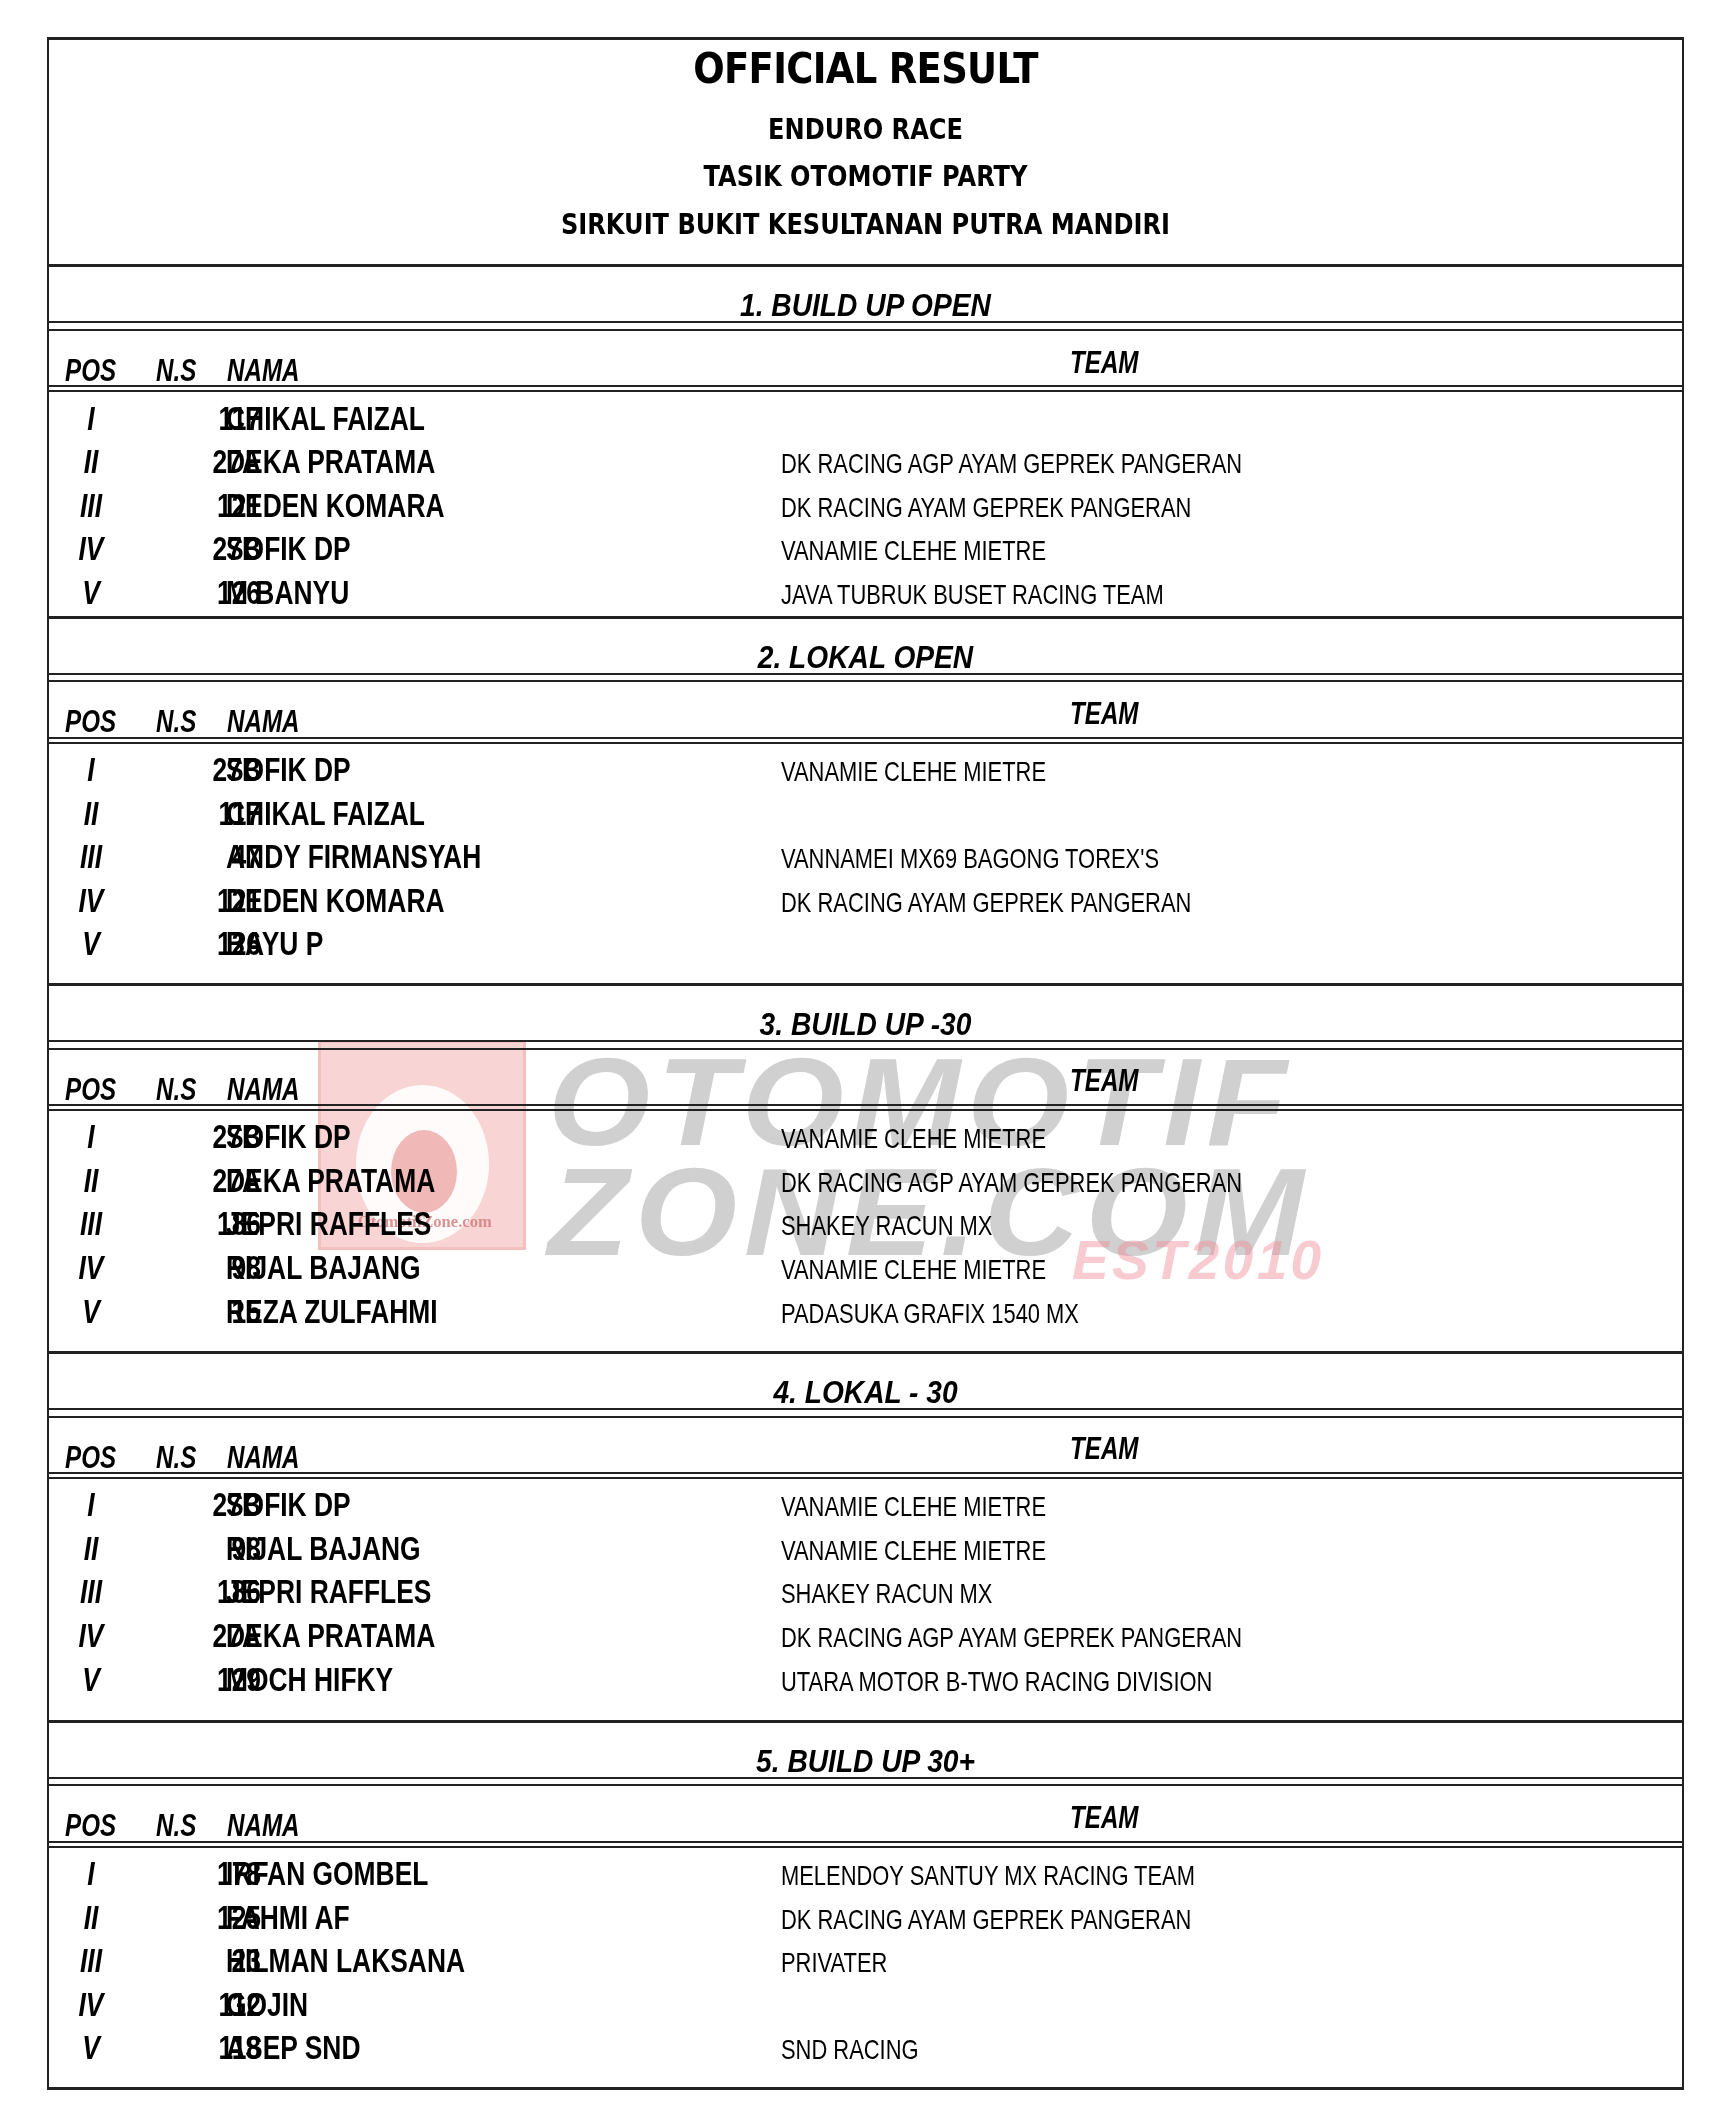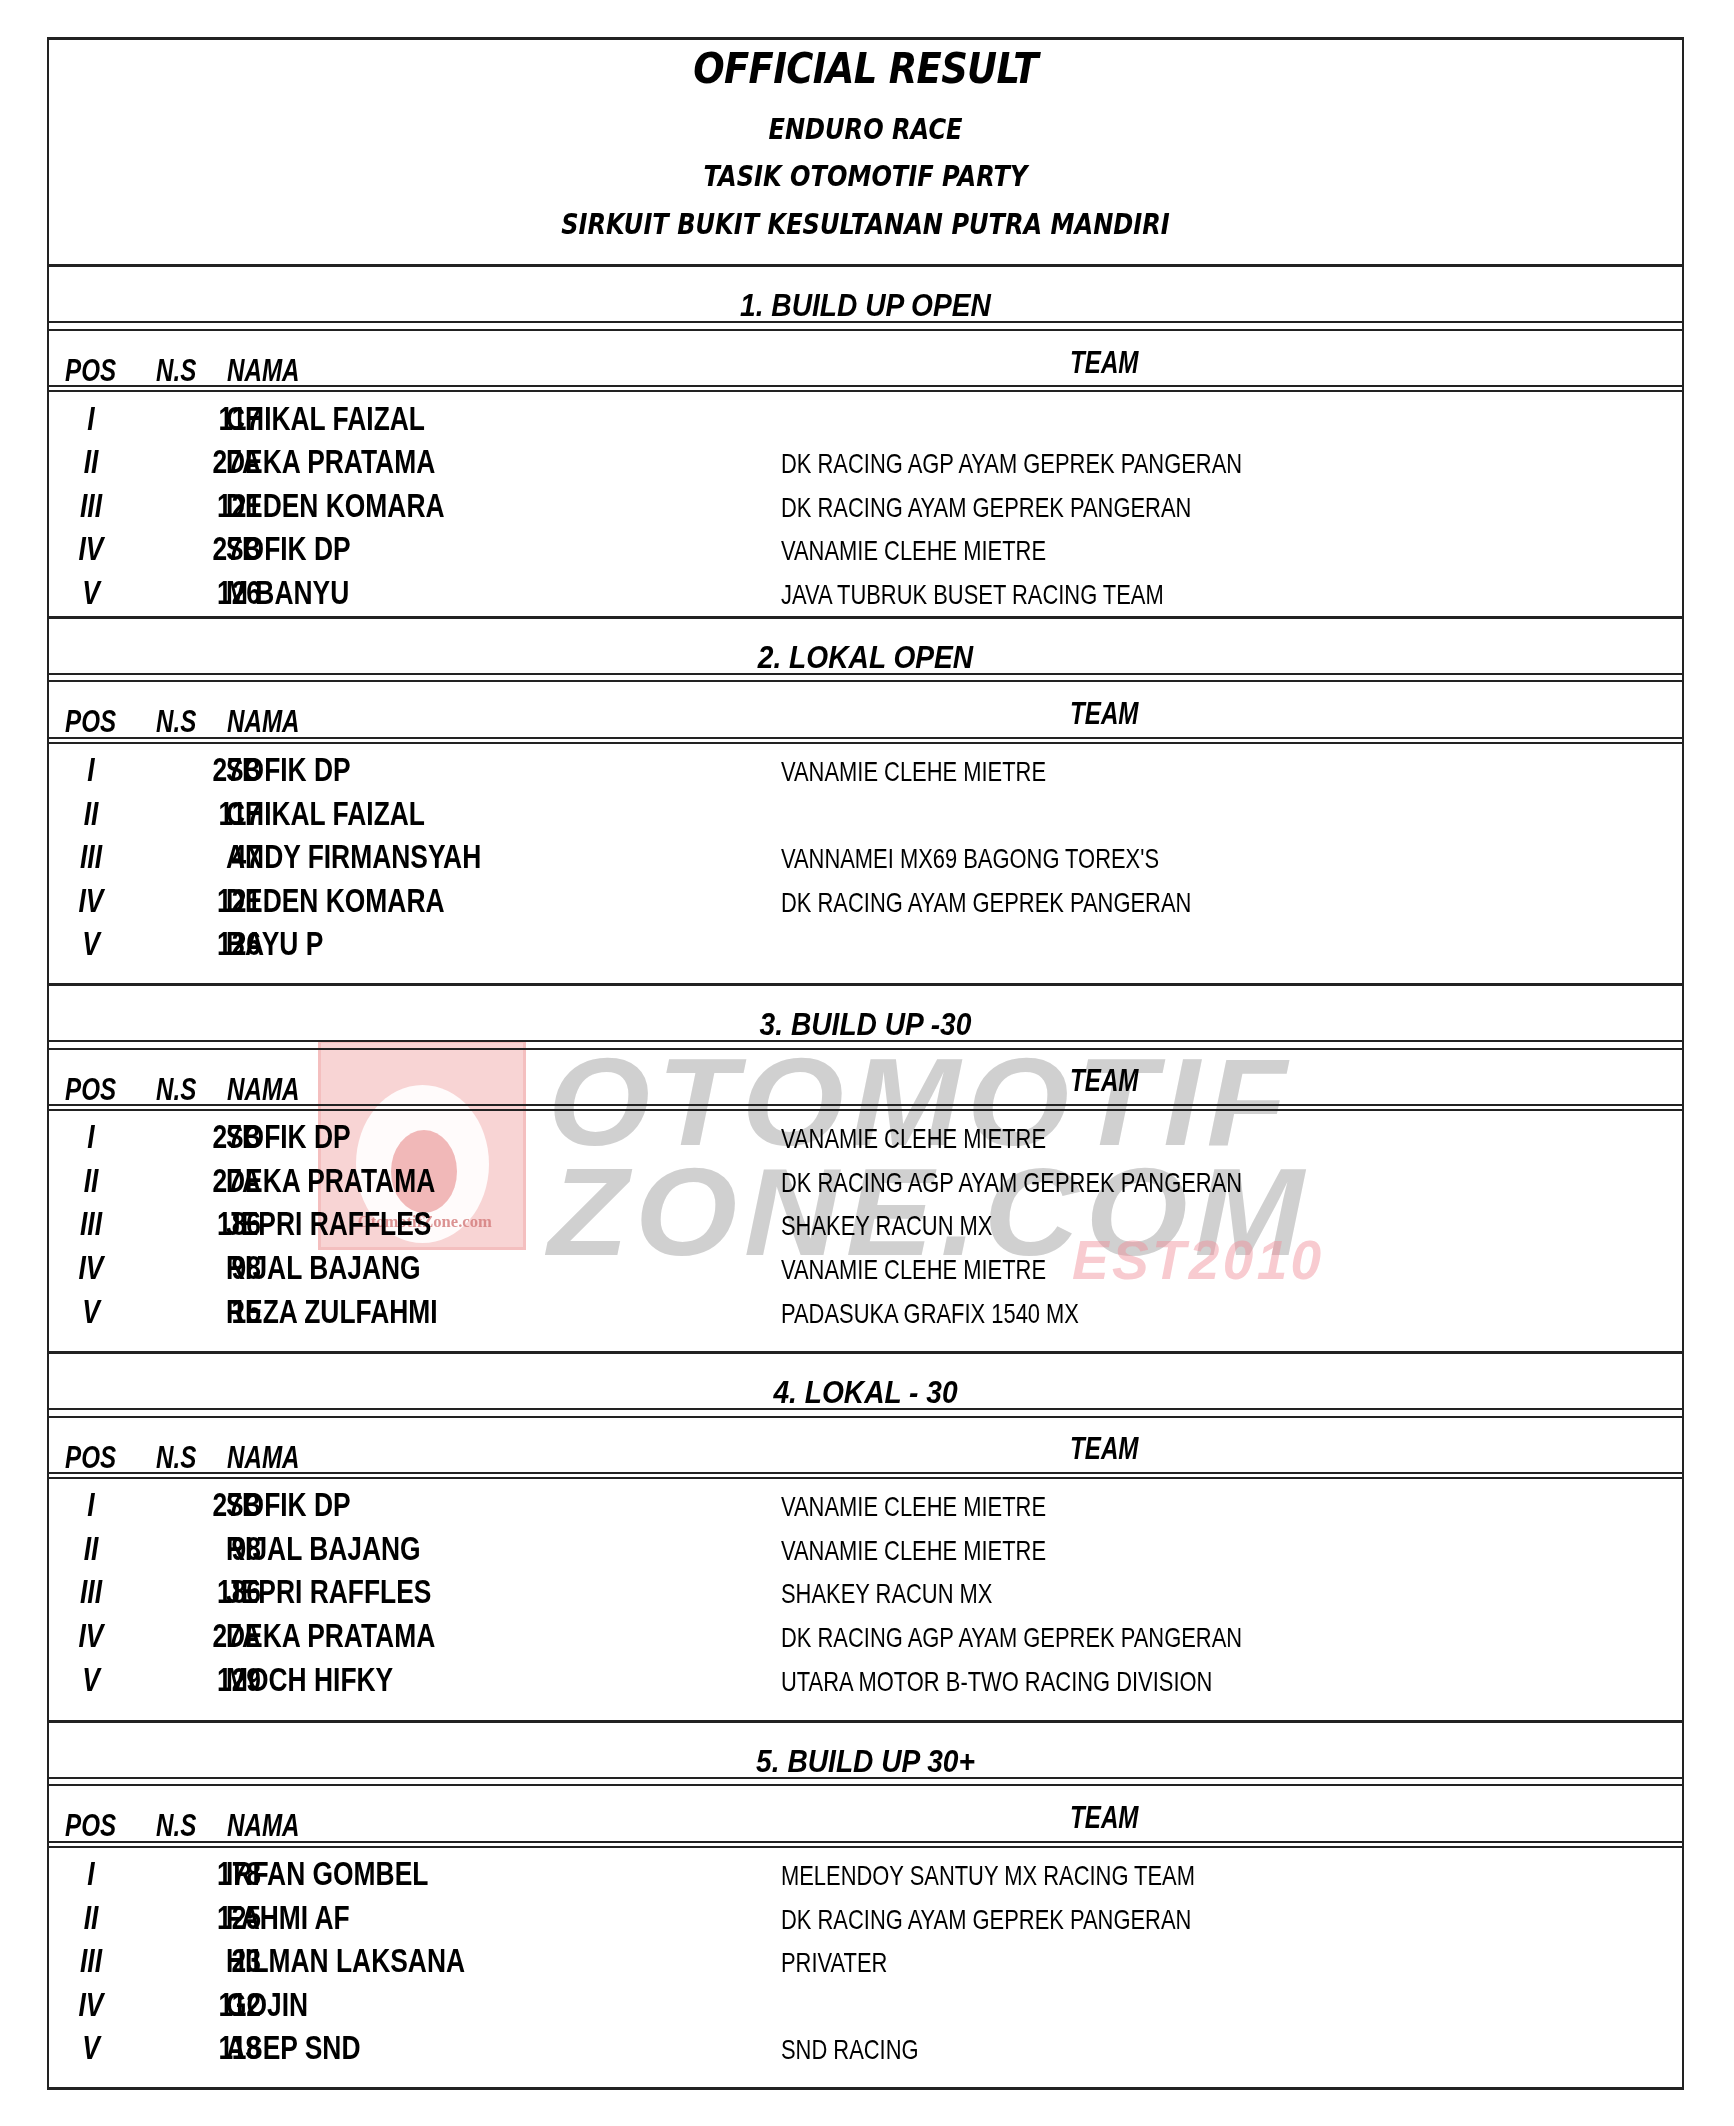--- a/index.html
+++ b/index.html
@@ -35,21 +35,21 @@
 </div>
 <div class="wm wm-text">
   <div>OTOMOTIF</div>
   <div style="padding-left:0px;">ZONE.COM</div>
 </div>
 <div class="wm wm-est">EST2010</div>
 
 <div class="sheet"></div>
 <div class="hline" style="top:37px;"></div>
 
-<div class="title-block" style="top:0; height:266px;font-style:italic;">
+<div class="title-block" style="top:0; height:266px;">
   <div class="t-main">OFFICIAL RESULT</div>
   <div class="t-sub" style="top:113px;">ENDURO RACE</div>
   <div class="t-sub" style="top:160px;">TASIK OTOMOTIF PARTY</div>
   <div class="t-sub" style="top:208px;">SIRKUIT BUKIT KESULTANAN PUTRA MANDIRI</div>
 </div>
 <div class="hline" style="top:264px;"></div>
 
 <div id="sections">
     <div>
       <div class="cat-title" style="top:287px;">1. BUILD UP OPEN</div>

